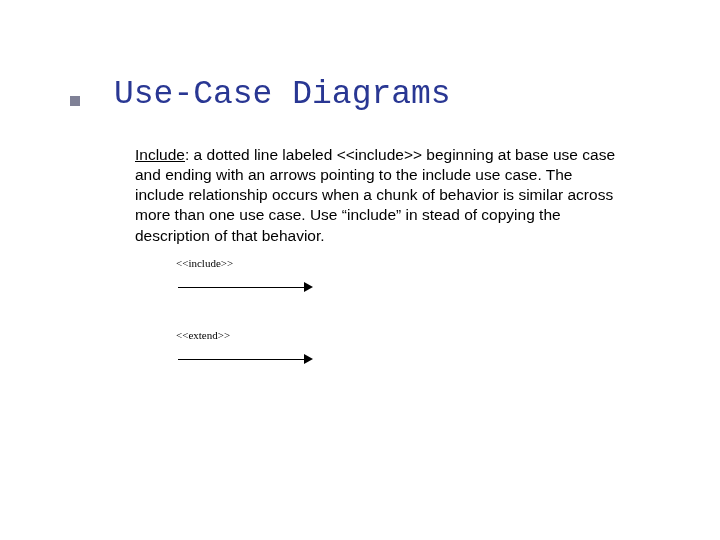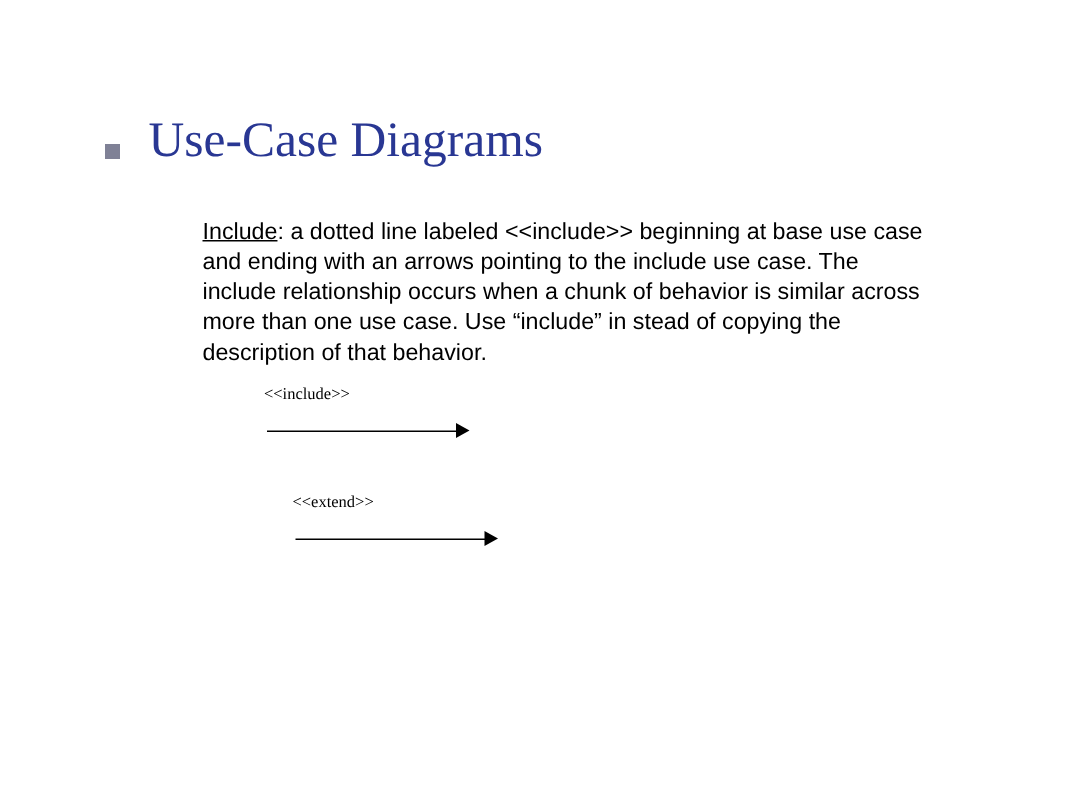--- a/index.html
+++ b/index.html
@@ -14,25 +14,25 @@
     .bullet {
       position: absolute;
       left: 70px;
       top: 96px;
       width: 10px;
       height: 10px;
       background: #7f8196;
     }
     .title {
       position: absolute;
-      left: 99px;
+      left: 114px;
       top: 76px;
       font-size: 33px;
       color: #293793;
-      font-family: Liberation Serif, serif;
+      font-family: Liberation Mono, monospace;
     }
     .body {
       position: absolute;
       left: 135px;
       top: 145px;
       width: 490px;
       color: #000000;
       font-size: 15.5px;
       line-height: 1.3;
     }
@@ -66,21 +66,21 @@
       left: 128px;
       width: 0;
       height: 0;
       border-left: 9px solid #000000;
       border-top: 5px solid transparent;
       border-bottom: 5px solid transparent;
     }
     .para2 { margin-top: 4px; margin-bottom: 10px; }
     .arrow-block2 {
       position: relative;
-      margin-left: 60px;
+      margin-left: 41px;
       margin-top: 26px;
       height: 42px;
     }
   </style>
 </head>
 <body>
 
 <div class="bullet"></div>
 <div class="title">Use-Case Diagrams</div>
 

